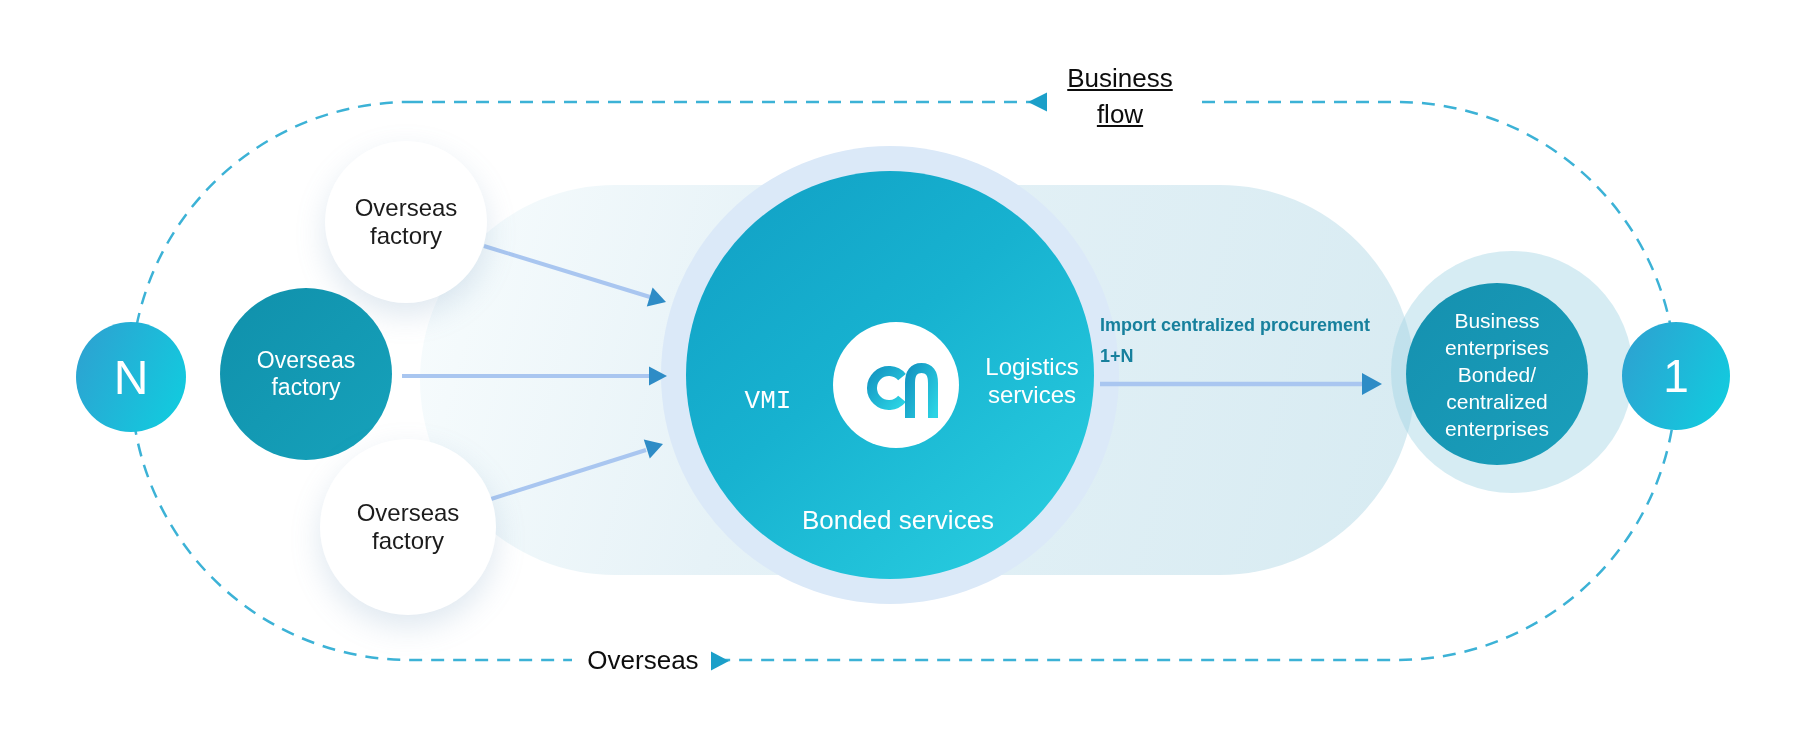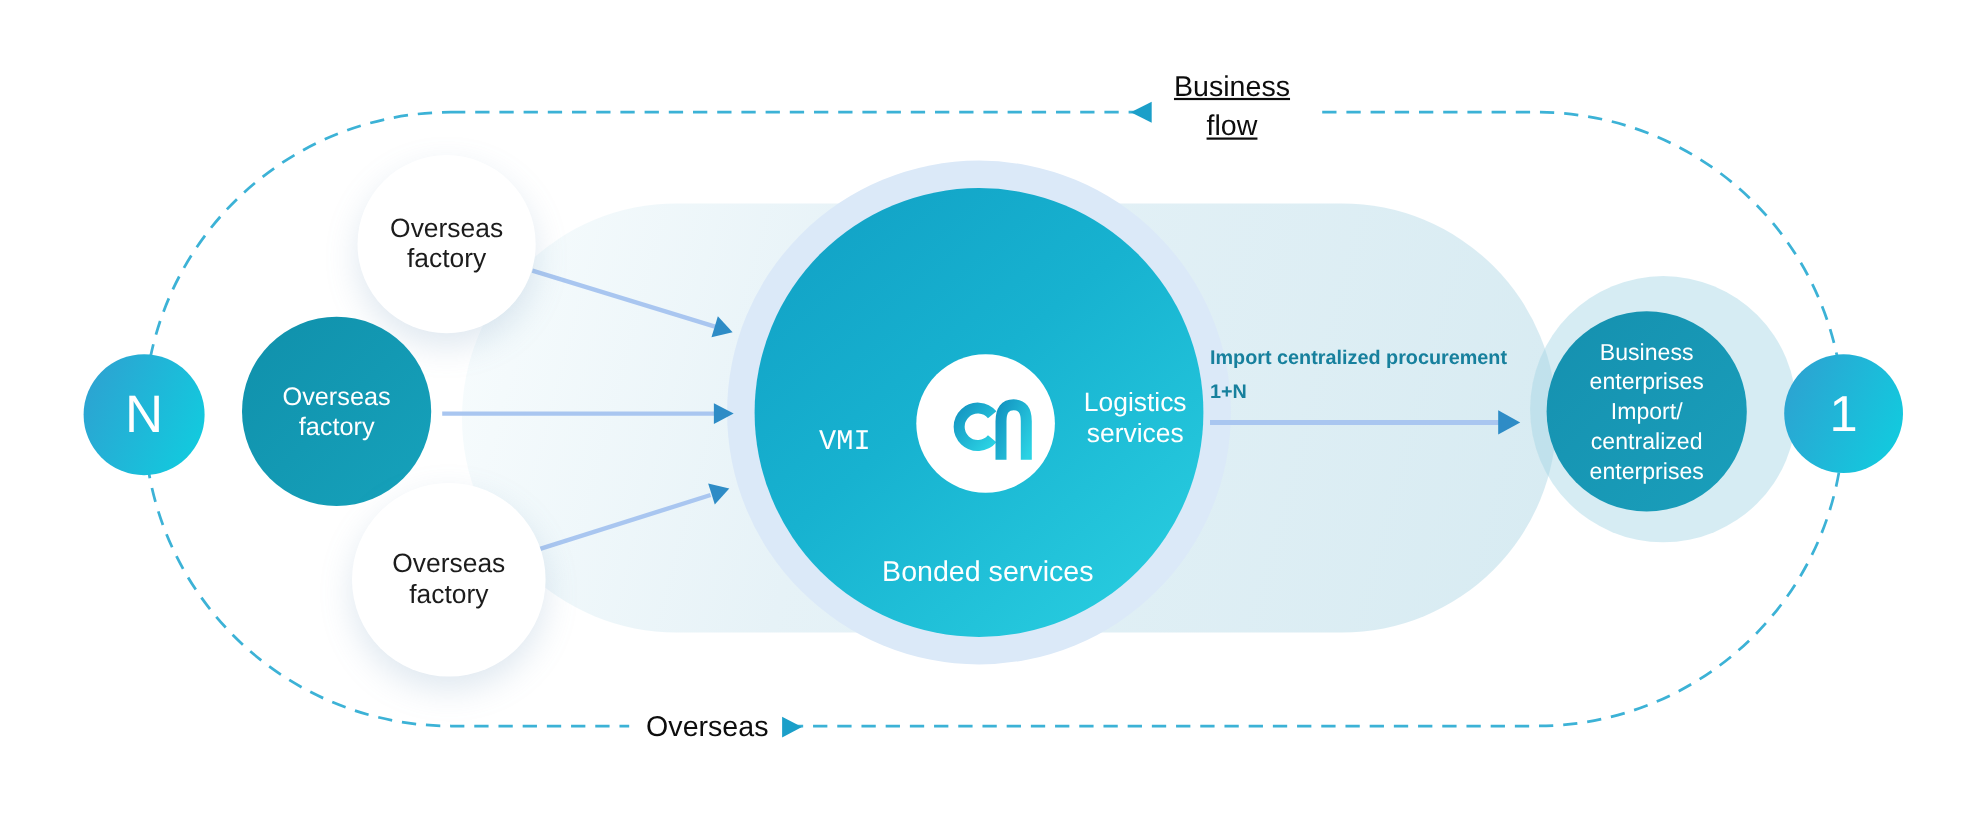--- a/index.html
+++ b/index.html
@@ -129,21 +129,21 @@
       <path d="M 46 66 H 95" stroke="url(#eag)" stroke-width="10" fill="none"></path>
       <path d="M 77 96 L 77 61 Q 77 46 88.5 46 Q 100 46 100 61 L 100 96" stroke="url(#eag)" stroke-width="10" fill="none"></path>
       <path d="M 77 79 H 100" stroke="url(#eag)" stroke-width="9" fill="none"></path>
     </svg>
   </div>
 
   <div class="circle domestic" style="left:1406px;top:283px;width:182px;height:182px;">
     <div>
       <span>Business</span>
       <span>enterprises</span>
-      <span>Import/</span>
+      <span>Bonded/</span>
       <span>centralized</span>
       <span>enterprises</span>
     </div>
   </div>
 
   <div class="circle badge" style="left:1622px;top:322px;width:108px;height:108px;font-size:46px;">
     <span>1</span>
   </div>
 
   <div class="loop-label" style="left:1050px;top:60px;width:140px;text-decoration:underline;">Business flow</div>

